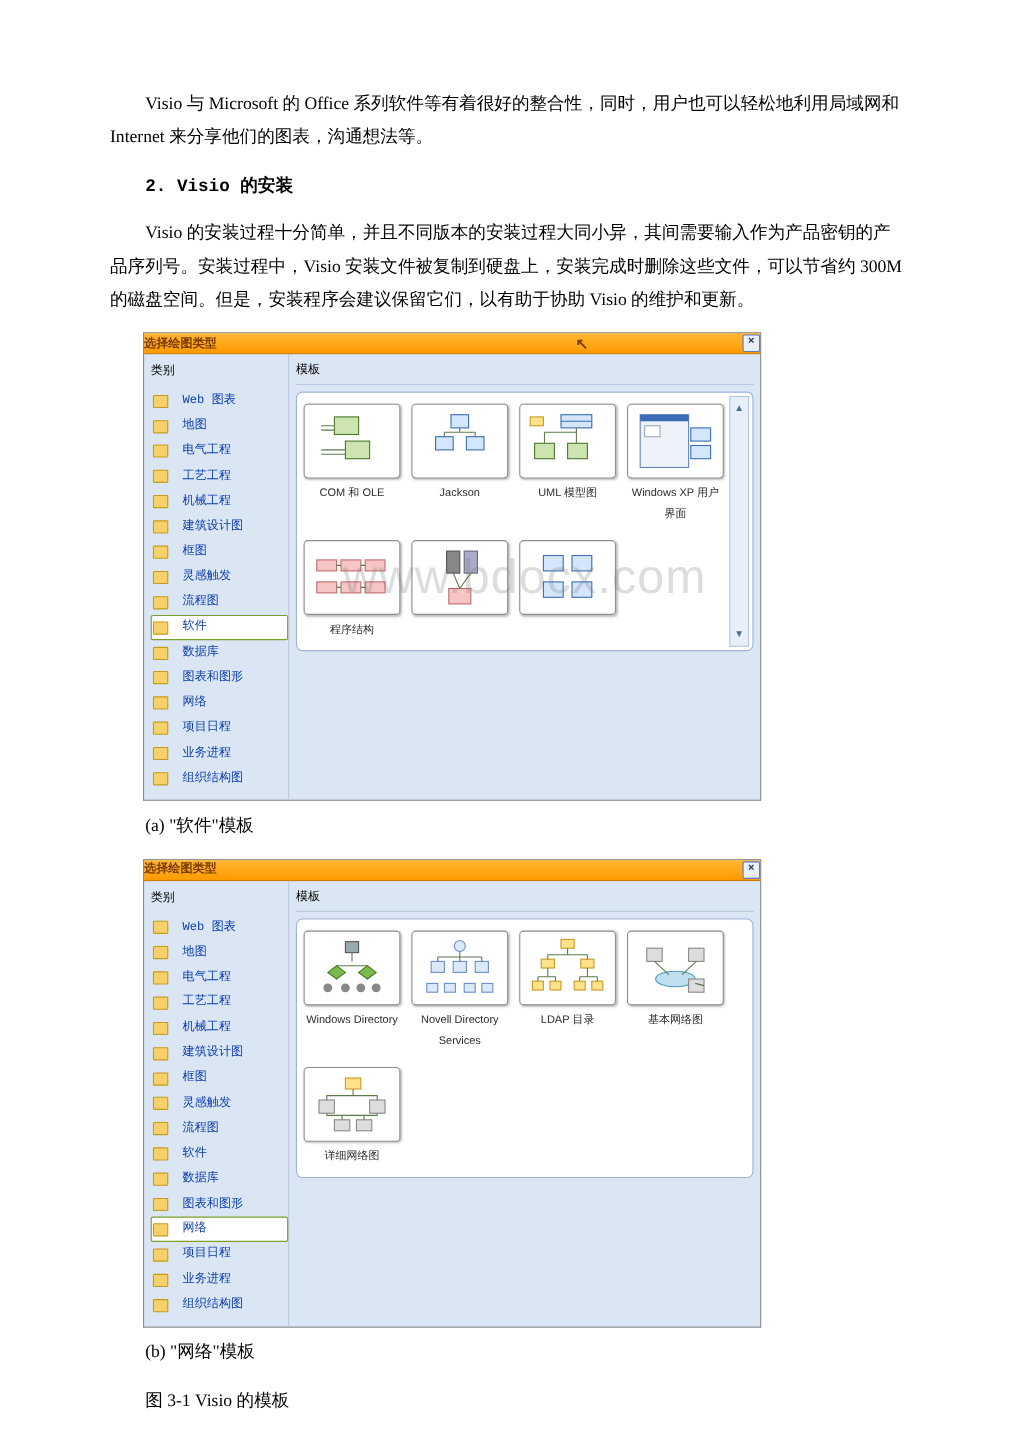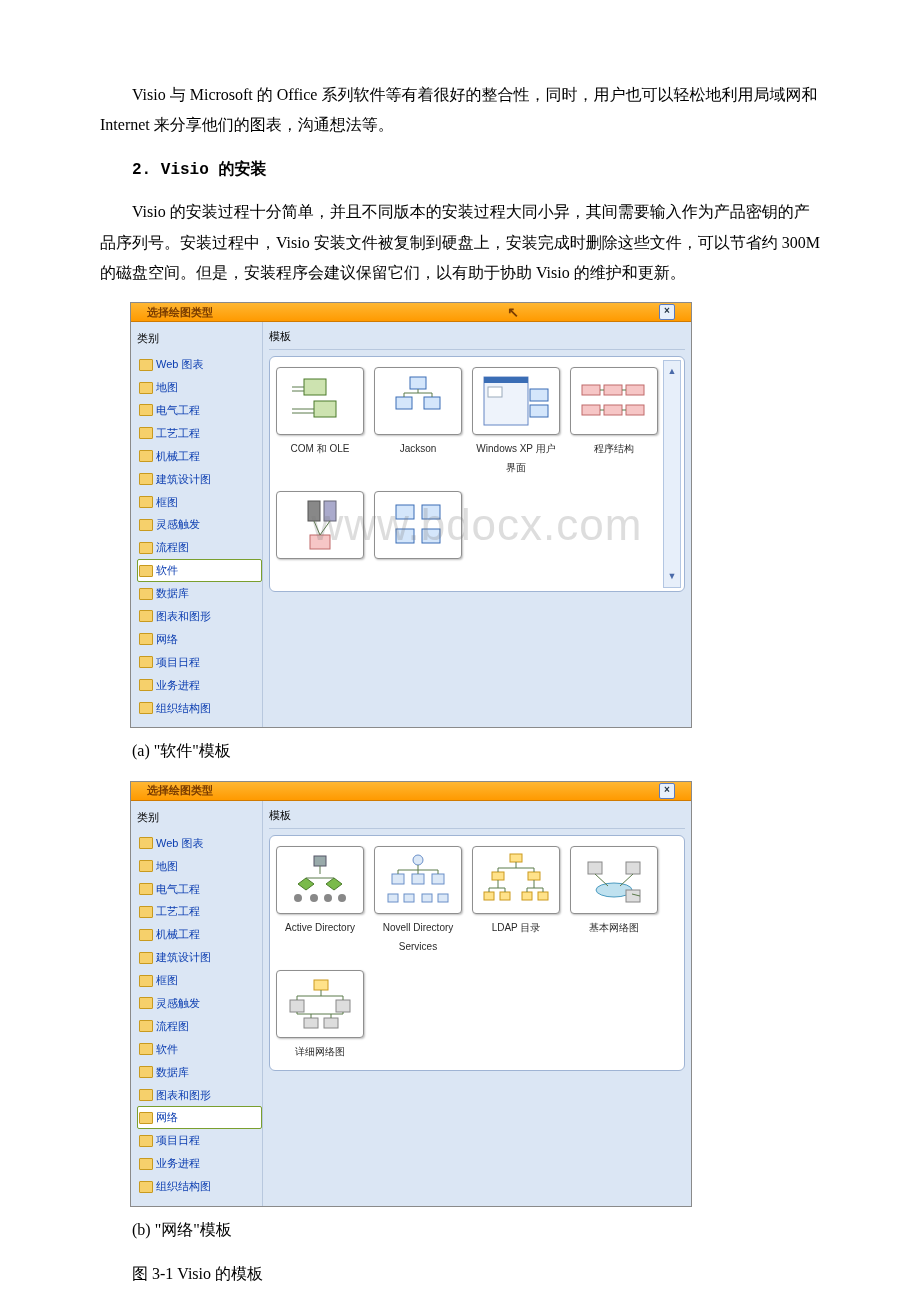--- a/index.html
+++ b/index.html
@@ -23,45 +23,46 @@
     border: 1px solid #8a8a8a;
     background: #dbe6f4;
     font-family: "SimSun","宋体", sans-serif;
     font-size: 11px;
   }
   .dialog .titlebar {
     background: linear-gradient(#ffb733,#ff9a00);
     height: 18px;
     display: flex;
     align-items: center;
-    padding: 0 16px;
+    padding: 0 0;
     border-bottom: 1px solid #d07a00;
     font-weight: bold;
     color: #7a3c00;
   }
   .dialog .titlebar .spacer { flex:1; }
   .dialog .closebtn {
     width: 14px; height: 14px;
     background: #e8f0fb;
     border: 1px solid #5a7bbf;
     text-align: center;
     line-height: 12px;
     font-size: 10px;
     color: #234;
     border-radius: 2px;
   }
   .dialog .body { display:flex; }
   .sidebar {
     width: 130px;
     padding: 4px 0 8px 6px;
     border-right: 1px solid #b8c8de;
+    font-family: Liberation Mono, monospace;
   }
   .sidebar .hdr { color:#000; font-weight:normal; margin:2px 0 4px 0; }
   .sidebar .cat {
-    display:flex; align-items:center; gap:3px;
+    display:flex; align-items:center; gap:13px;
     padding: 1px 2px;
     color: #0b3db0;
     cursor: pointer;
   }
   .sidebar .cat.sel {
     background:#fff;
     border:1px solid #7a9f2e;
     border-radius:2px;
     padding:0 1px;
     color:#0b3db0;
@@ -258,20 +259,35 @@
                   <line x1="26" y1="22" x2="54" y2="22" stroke="#5a7a4a"></line>
                   <line x1="26" y1="22" x2="26" y2="26" stroke="#5a7a4a"></line>
                   <line x1="54" y1="22" x2="54" y2="26" stroke="#5a7a4a"></line>
                 </svg>
               </div>
               <div class="lbl">Jackson</div>
             </div>
             <div class="tpl">
               <div class="thumb">
                 <svg viewBox="0 0 80 60">
+                  <rect x="6" y="8" width="12" height="8" fill="#ffe28a" stroke="#cc9a1f"></rect>
+                  <rect x="34" y="6" width="28" height="12" fill="#d4e6fb" stroke="#3a6db5"></rect>
+                  <line x1="34" y1="12" x2="62" y2="12" stroke="#3a6db5"></line>
+                  <rect x="10" y="32" width="18" height="14" fill="#cde3b0" stroke="#4a7a2a"></rect>
+                  <rect x="40" y="32" width="18" height="14" fill="#cde3b0" stroke="#4a7a2a"></rect>
+                  <line x1="48" y1="18" x2="48" y2="32" stroke="#5a7a4a"></line>
+                  <line x1="19" y1="32" x2="19" y2="22" stroke="#5a7a4a"></line>
+                  <line x1="19" y1="22" x2="48" y2="22" stroke="#5a7a4a"></line>
+                </svg>
+              </div>
+              <div class="lbl">UML 模型图</div>
+            </div>
+            <div class="tpl">
+              <div class="thumb">
+                <svg viewBox="0 0 80 60">
                   <rect x="8" y="6" width="44" height="48" fill="#eef3fb" stroke="#6486c4"></rect>
                   <rect x="8" y="6" width="44" height="6" fill="#3a6db5"></rect>
                   <rect x="12" y="16" width="14" height="10" fill="#fff" stroke="#9ab"></rect>
                   <rect x="54" y="18" width="18" height="12" fill="#d4e6fb" stroke="#3a6db5"></rect>
                   <rect x="54" y="34" width="18" height="12" fill="#d4e6fb" stroke="#3a6db5"></rect>
                 </svg>
               </div>
               <div class="lbl">Windows XP 用户界面</div>
             </div>
             <div class="tpl">
@@ -413,21 +429,21 @@
                   <path d="M46 34 l8 -6 l8 6 l-8 6 z" fill="#7aba4a" stroke="#4a7a2a"></path>
                   <line x1="40" y1="16" x2="40" y2="24" stroke="#5a7a4a"></line>
                   <line x1="26" y1="28" x2="54" y2="28" stroke="#5a7a4a"></line>
                   <line x1="26" y1="28" x2="26" y2="28" stroke="#5a7a4a"></line>
                   <circle cx="18" cy="48" r="4" fill="#888"></circle>
                   <circle cx="34" cy="48" r="4" fill="#888"></circle>
                   <circle cx="48" cy="48" r="4" fill="#888"></circle>
                   <circle cx="62" cy="48" r="4" fill="#888"></circle>
                 </svg>
               </div>
-              <div class="lbl">Active Directory</div>
+              <div class="lbl">Windows Directory</div>
             </div>
             <div class="tpl">
               <div class="thumb">
                 <svg viewBox="0 0 80 60">
                   <circle cx="40" cy="10" r="5" fill="#dbe8f7" stroke="#6a8fc8"></circle>
                   <rect x="14" y="24" width="12" height="10" fill="#dbe8f7" stroke="#6a8fc8"></rect>
                   <rect x="34" y="24" width="12" height="10" fill="#dbe8f7" stroke="#6a8fc8"></rect>
                   <rect x="54" y="24" width="12" height="10" fill="#dbe8f7" stroke="#6a8fc8"></rect>
                   <rect x="10" y="44" width="10" height="8" fill="#dbe8f7" stroke="#6a8fc8"></rect>
                   <rect x="26" y="44" width="10" height="8" fill="#dbe8f7" stroke="#6a8fc8"></rect>

